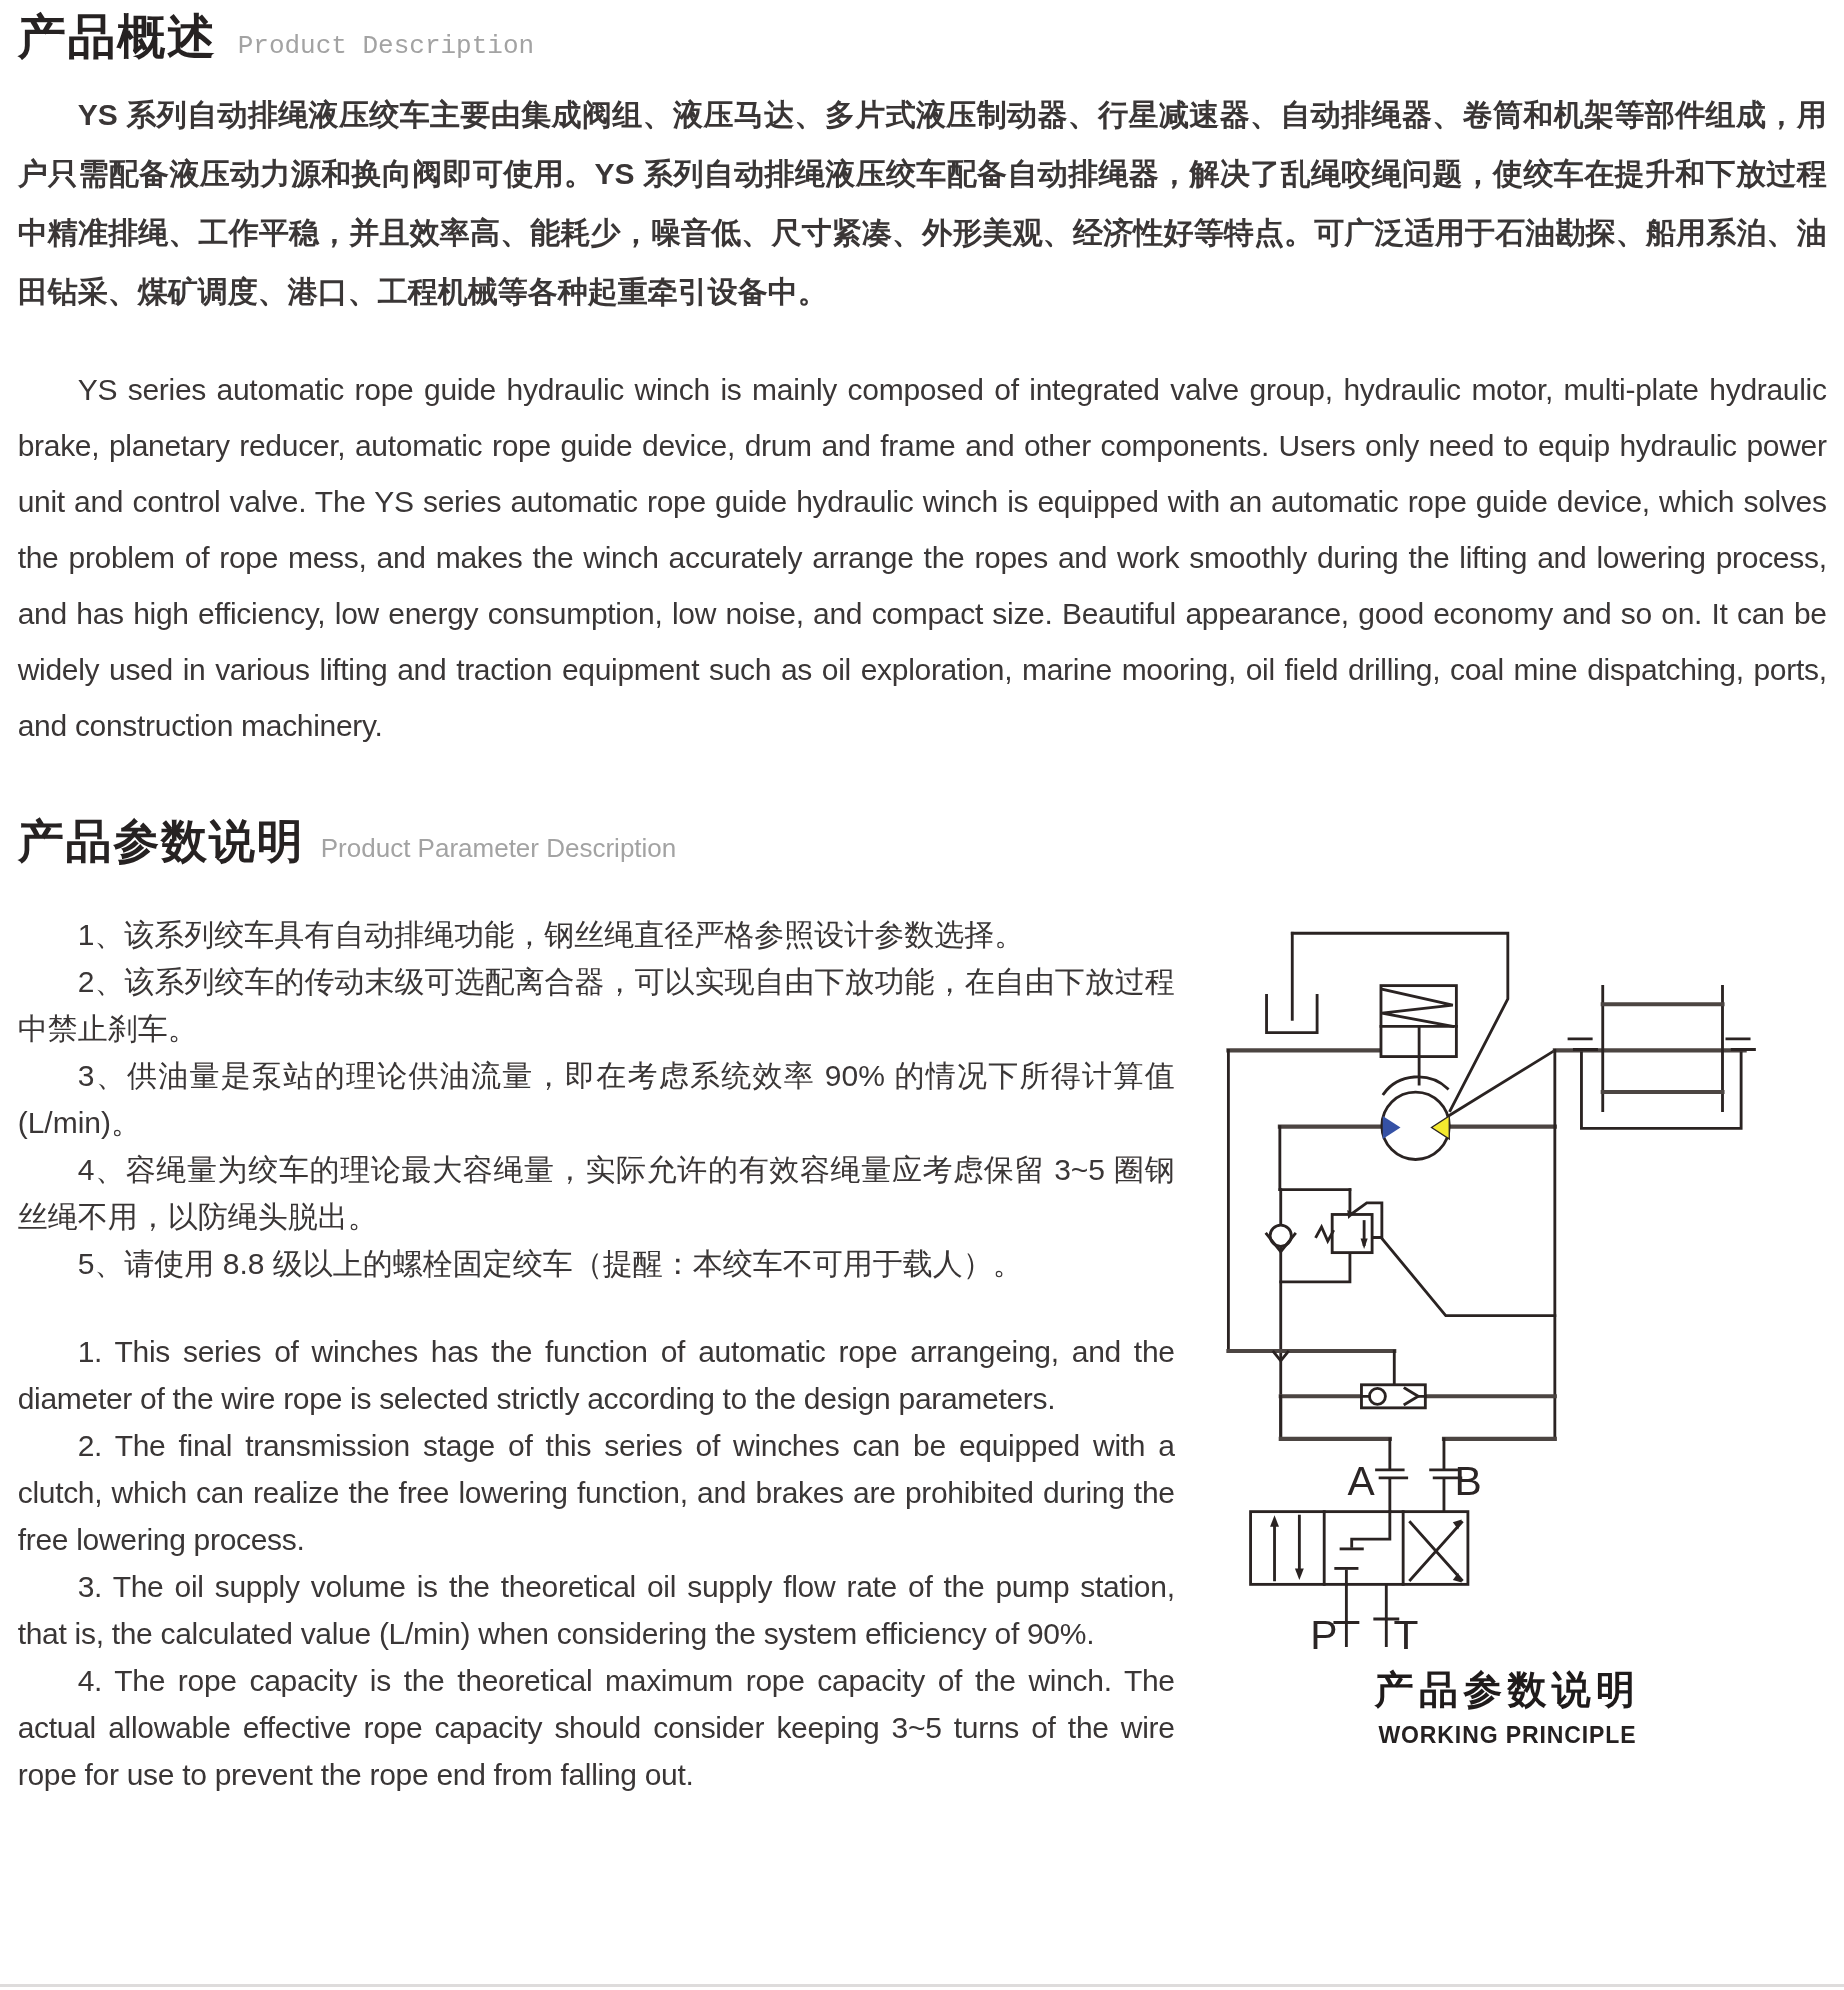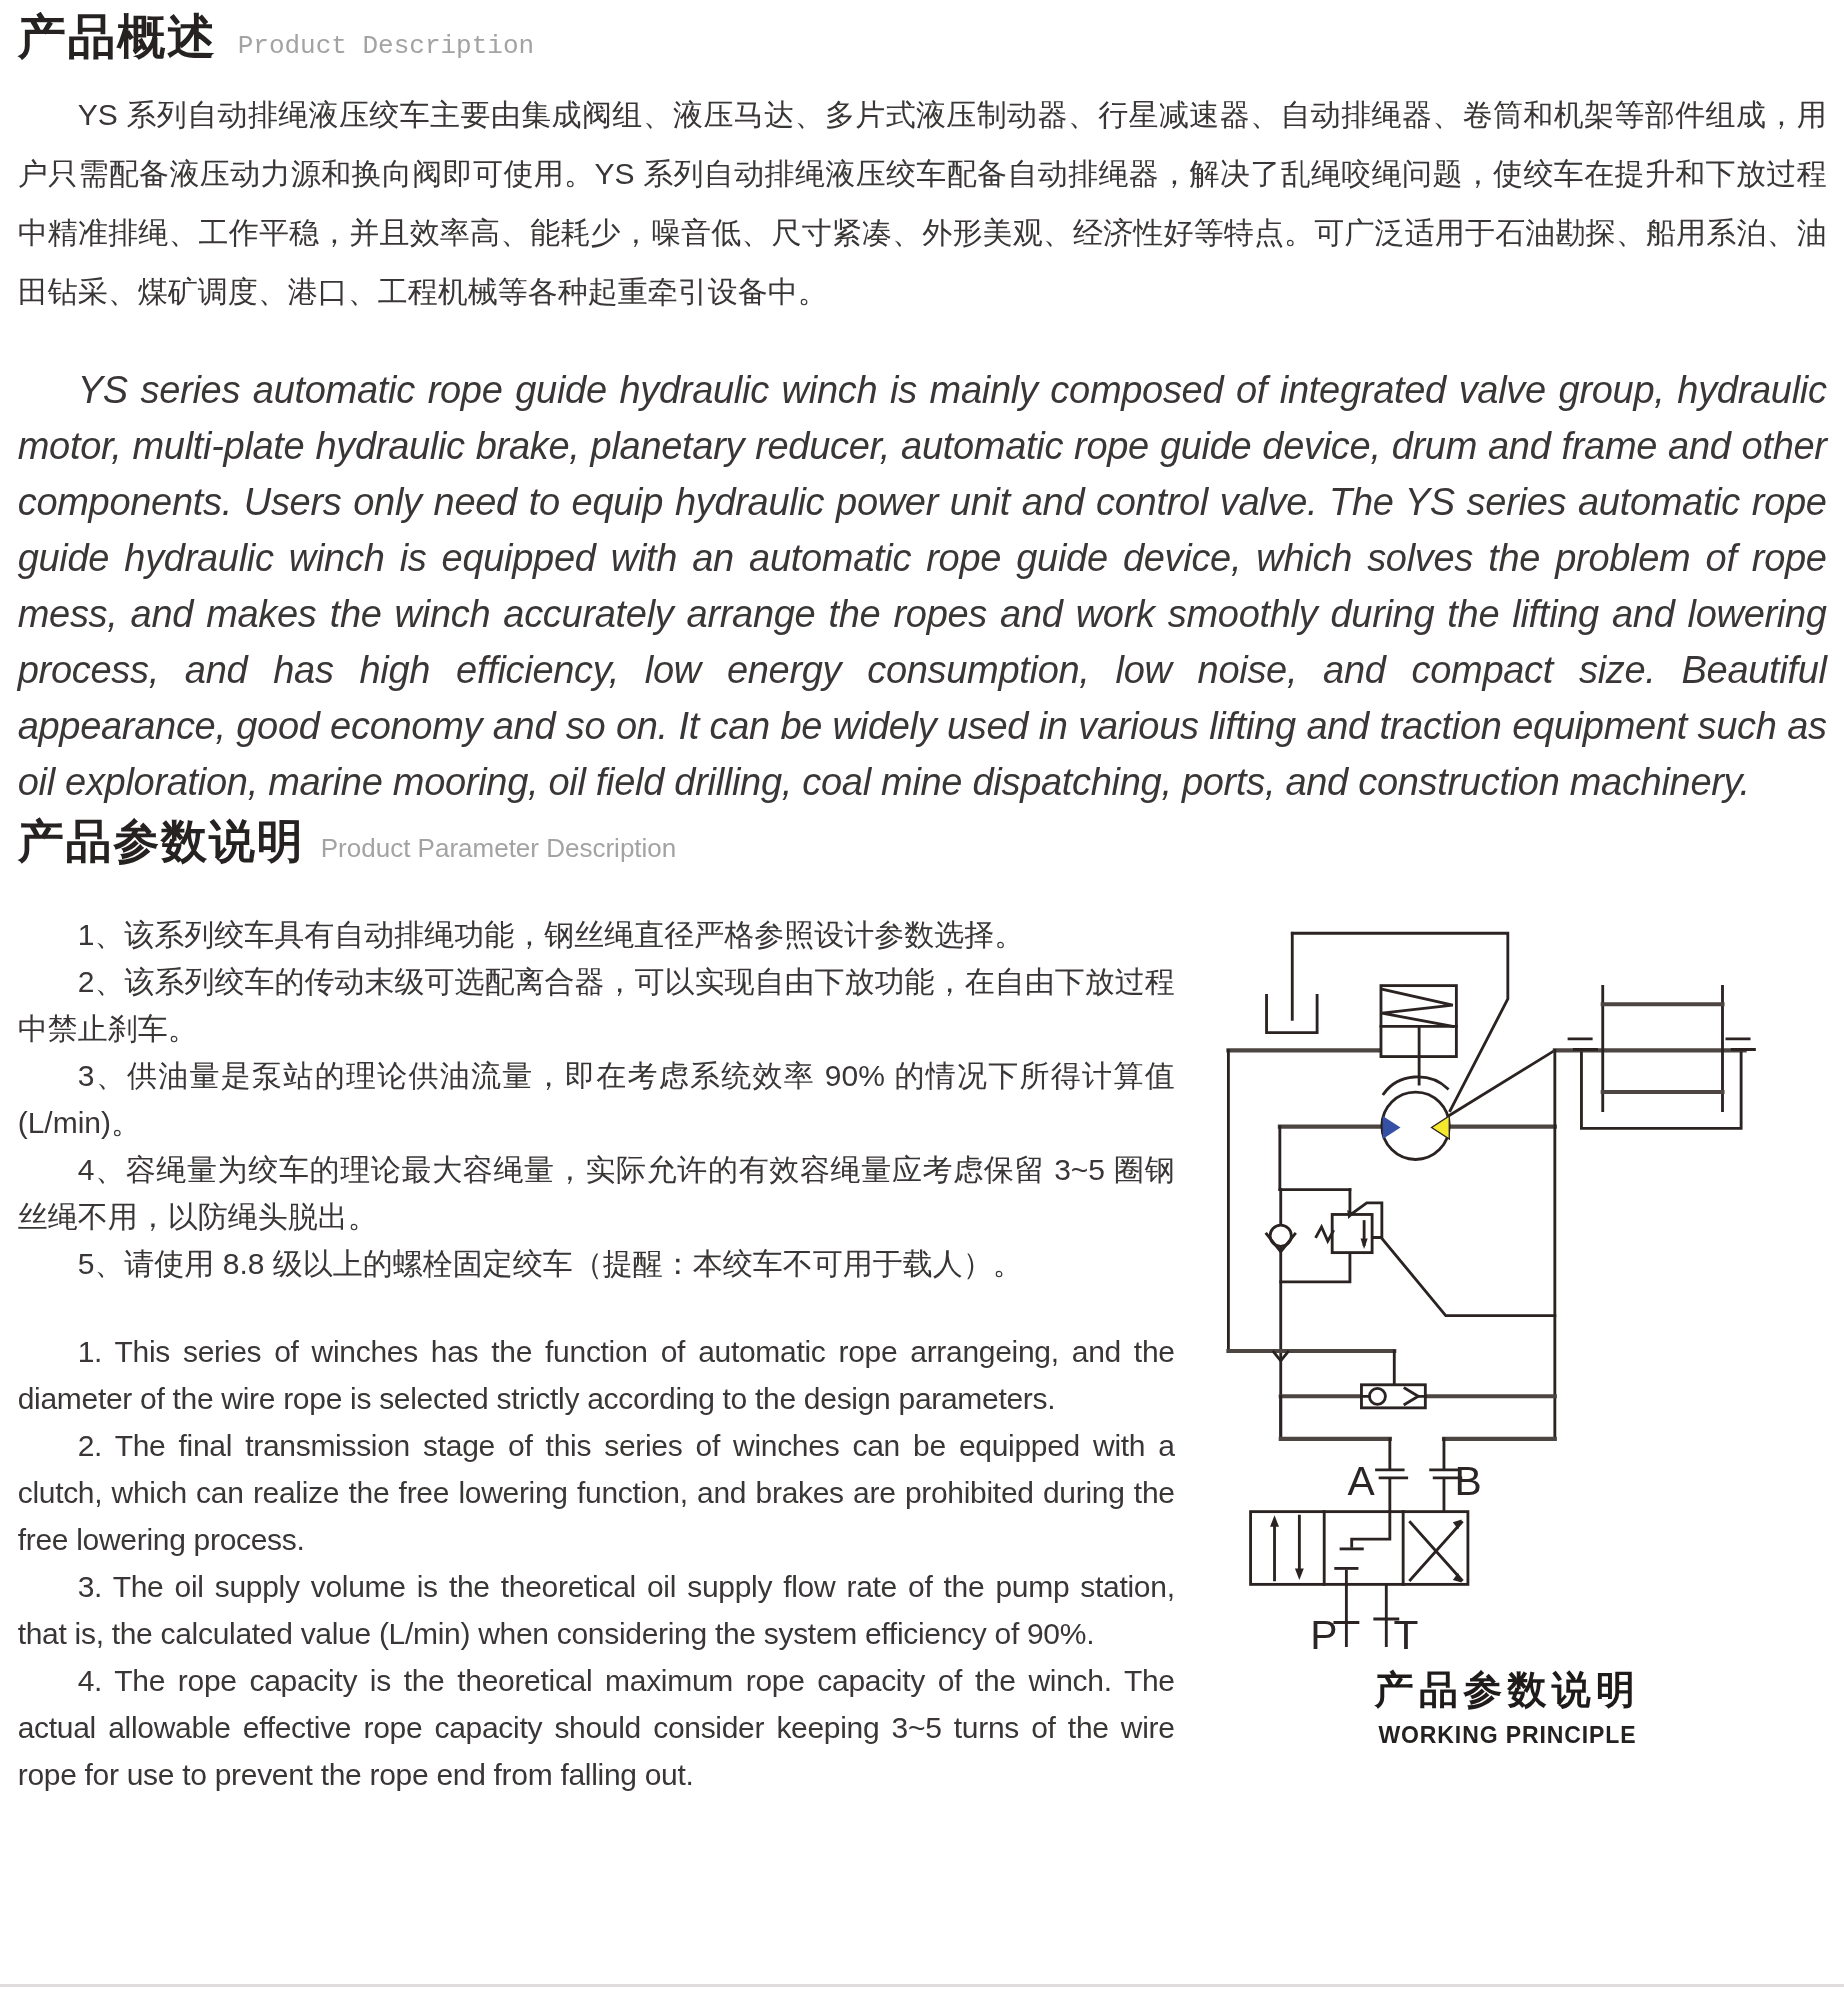--- a/index.html
+++ b/index.html
@@ -8,22 +8,22 @@
     font-family:"Liberation Sans","DejaVu Sans",sans-serif;
     color:#3a3636;overflow:hidden;
   }
   .abs{position:absolute;}
   
   .hrow{left:17.7px;white-space:nowrap;}
   .h-cn{font-size:48px;font-weight:bold;color:#262222;letter-spacing:1.8px;display:inline-block;vertical-align:baseline;}
   .h-en{font-size:26px;font-weight:400;color:#a3a3a3;display:inline-block;margin-left:12.4px;vertical-align:baseline;}
   
   .para{width:1809px;text-align:justify;color:#3a3636;}
-  .para-cn{font-size:30px;line-height:59px;text-indent:60px;}
-  .para-en{font-size:38px;line-height:56px;text-indent:60px;letter-spacing:-0.3px;font-style:italic;}
+  .para-cn{font-size:30px;line-height:59px;text-indent:60px;font-weight:bold;}
+  .para-en{font-size:30px;line-height:56px;text-indent:60px;letter-spacing:-0.3px;}
   
   .plist{width:1157px;text-align:justify;list-style:none;margin:0;padding:0;}
   .plist li{text-indent:60px;}
   .list-cn li{font-size:30px;line-height:47px;color:#3a3636;}
   .list-en li{font-size:30px;line-height:47px;color:#3a3636;letter-spacing:-0.3px;}
   
   #diagram-svg{left:1215px;top:904px;}
   .ln{stroke:#2a2322;stroke-width:3.2;fill:none;stroke-linecap:square;}
   .lt{stroke:#4c4542;stroke-width:4.6;fill:none;stroke-linecap:square;}
   .comp{stroke:#2a2322;stroke-width:3.2;fill:#ffffff;}

